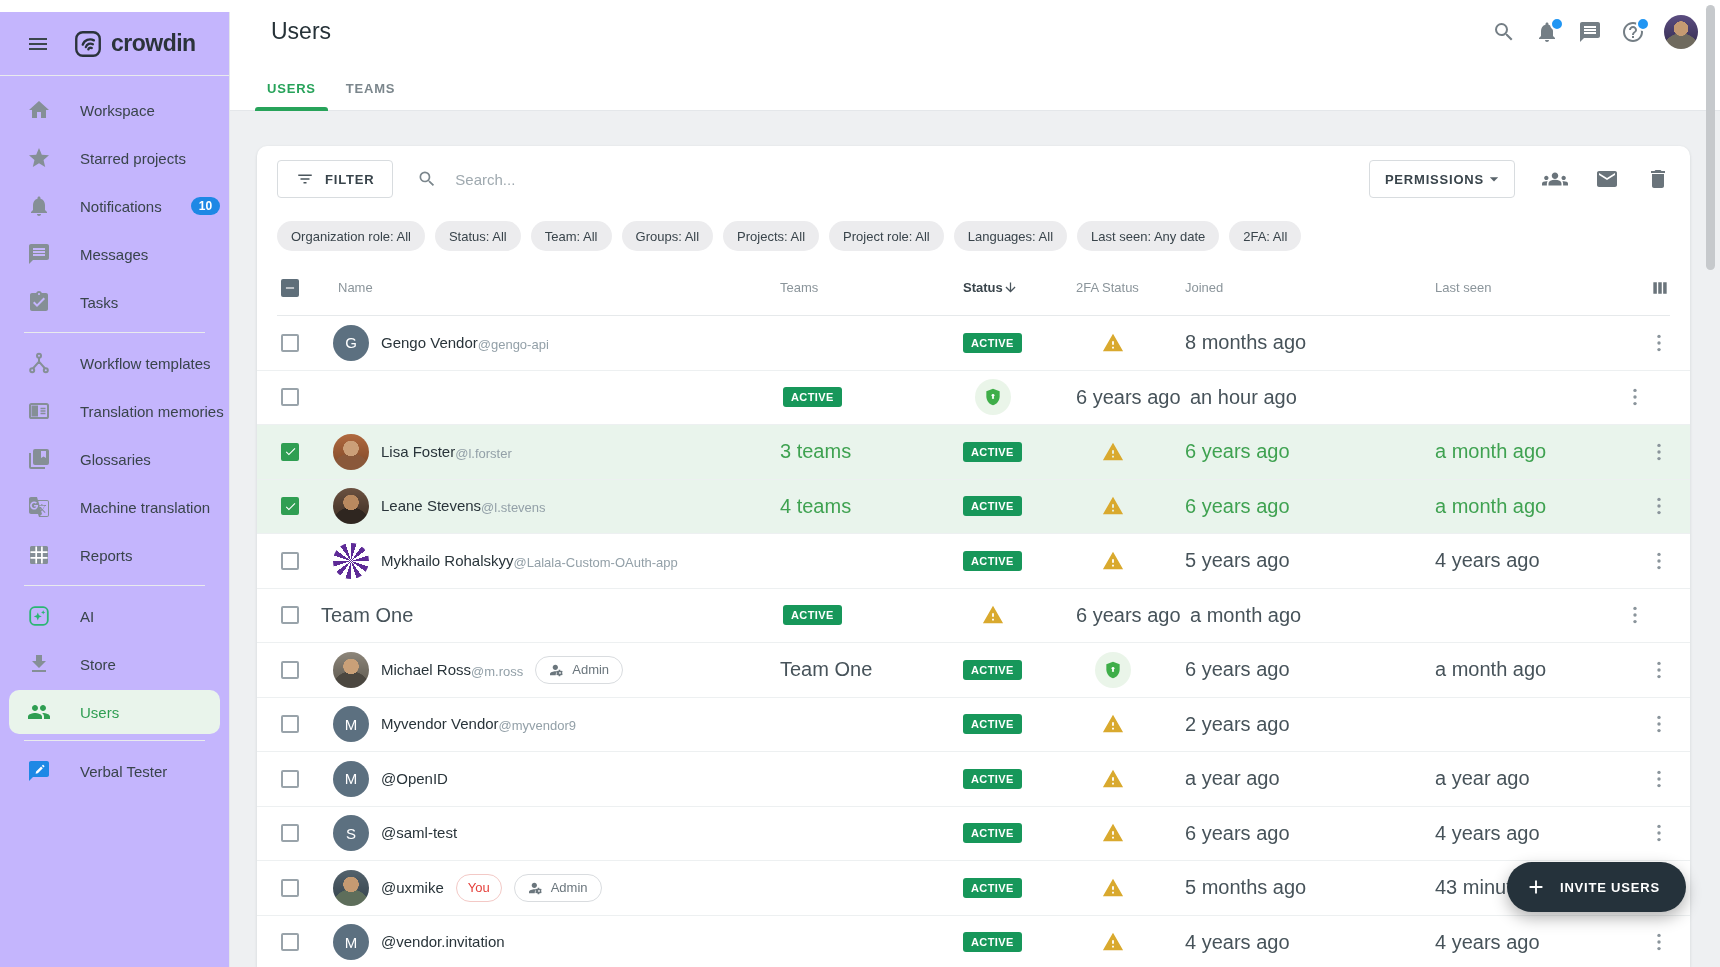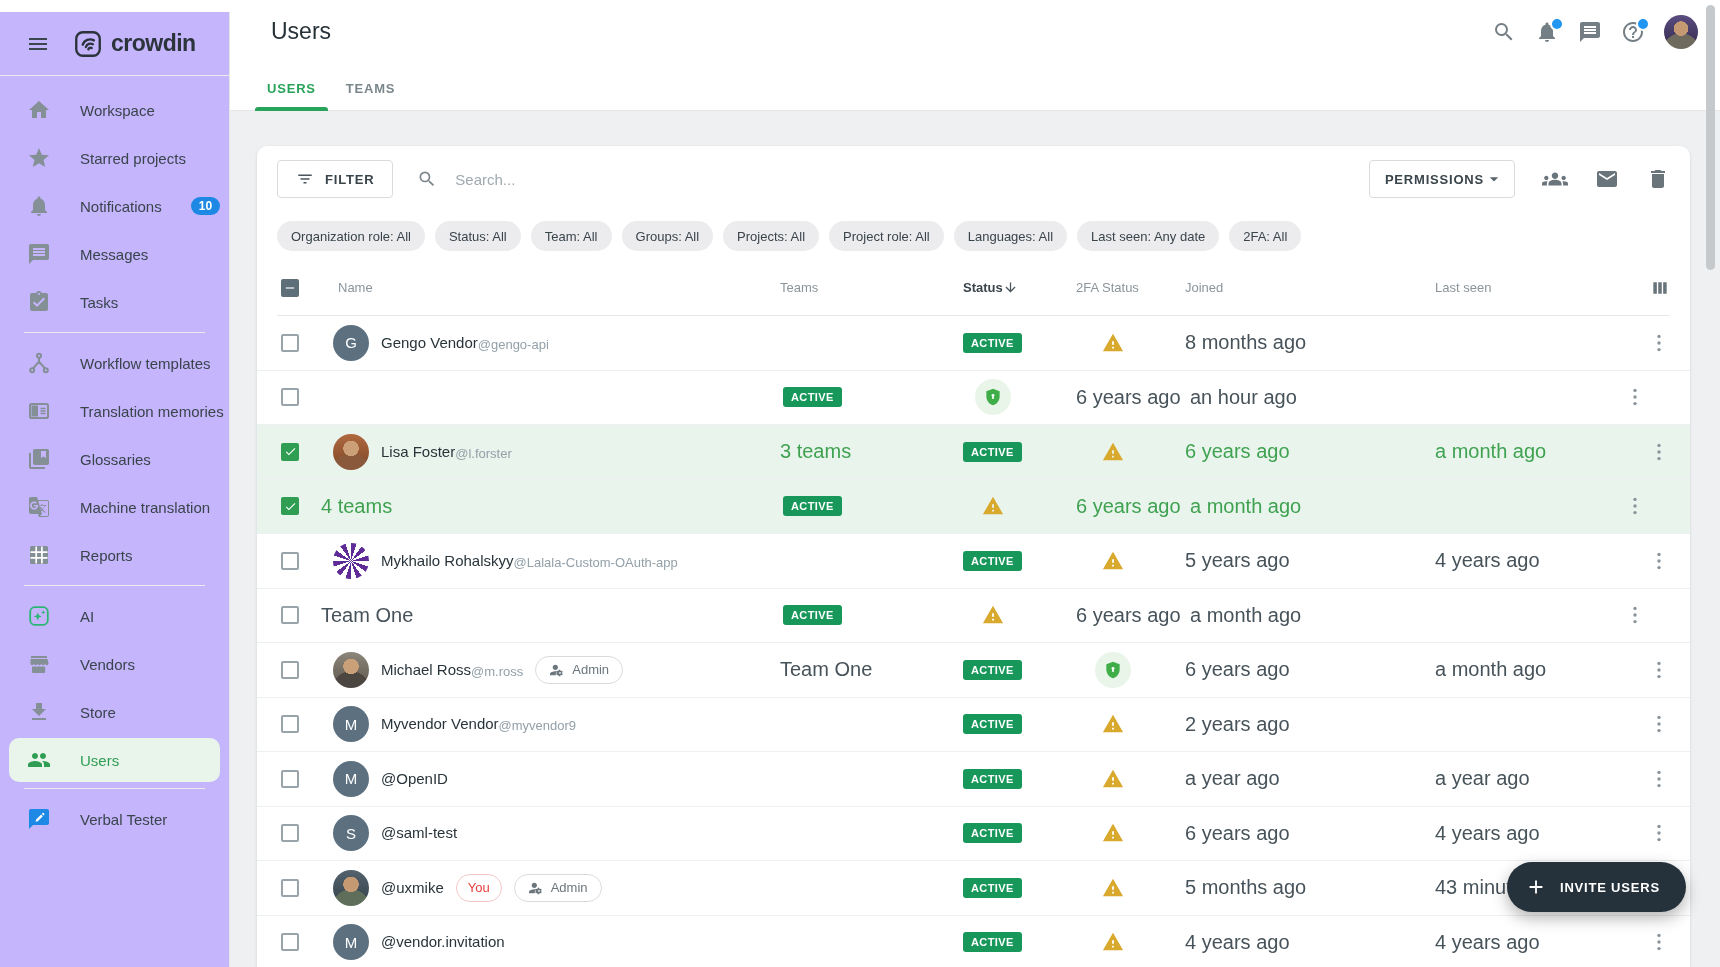--- a/index.html
+++ b/index.html
@@ -219,29 +219,20 @@
               <g fill="none" stroke="currentColor" stroke-width="1.8">
                 <rect x="3.2" y="3.2" width="17.6" height="17.6" rx="4.6"></rect>
               </g>
               <path d="m10.8 8.4 1.15 2.85 2.85 1.15-2.85 1.15-1.15 2.85-1.15-2.85L6.8 12.4l2.85-1.15z"></path>
               <path d="m16.2 6.2.65 1.55 1.55.65-1.55.65-.65 1.55-.65-1.55-1.55-.65 1.55-.65z"></path>
             </svg>
           </span>
           <span class="nav-label">AI</span>
         </div>
         <div class="nav-item">
-          <span class="nav-ic ic-vendors">
-            <svg width="24" height="24" viewBox="0 0 24 24" fill="currentColor" xmlns="http://www.w3.org/2000/svg">
-              <path d="M4 4h16v2H4zM3.5 7h17l1 4.2c.1.5-.02 1-.35 1.4-.3.37-.76.6-1.28.6-.9 0-1.62-.6-1.84-1.4-.22.8-.95 1.4-1.84 1.4-.9 0-1.63-.6-1.85-1.4-.22.8-.95 1.4-1.84 1.4s-1.62-.6-1.84-1.4c-.22.8-.95 1.4-1.85 1.4-.89 0-1.62-.6-1.84-1.4-.22.8-.94 1.4-1.84 1.4-.52 0-.98-.23-1.28-.6-.33-.4-.45-.9-.35-1.4z"></path>
-              <path d="M5 14.5c.33.1.68.15 1.03.15.67 0 1.3-.18 1.85-.5.55.32 1.18.5 1.85.5s1.3-.18 1.84-.5c.55.32 1.18.5 1.85.5s1.3-.18 1.84-.5c.55.32 1.18.5 1.86.5.35 0 .7-.05 1.03-.15V20a1 1 0 0 1-1 1H6a1 1 0 0 1-1-1z"></path>
-            </svg>
-          </span>
-          <span class="nav-label">Vendors</span>
-        </div>
-        <div class="nav-item">
           <span class="nav-ic ic-store">
             <svg width="24" height="24" viewBox="0 0 24 24" fill="currentColor" xmlns="http://www.w3.org/2000/svg">
               <path d="M19 9h-4V3H9v6H5l7 7 7-7zM5 18v2h14v-2H5z"></path>
             </svg>
           </span>
           <span class="nav-label">Store</span>
         </div>
         <div class="nav-item active">
           <span class="nav-ic ic-users">
             <svg width="24" height="24" viewBox="0 0 24 24" fill="currentColor" xmlns="http://www.w3.org/2000/svg">
@@ -490,20 +481,27 @@
             </div>
           </div>
           <div class="grid row selected">
             <div>
               <span class="cb checked">
                 <svg width="13" height="13" viewBox="0 0 24 24" fill="currentColor" xmlns="http://www.w3.org/2000/svg">
                   <path d="M9 16.2 4.8 12l-1.4 1.4L9 19 21 7l-1.4-1.4z"></path>
                 </svg>
               </span>
             </div>
+            <div class="name-cell">
+              <span class="avatar photo" style="width:36px;height:36px;background:radial-gradient(circle at 50% 40%, #b9895f 0 27%, rgba(0,0,0,0) 28%),radial-gradient(circle at 50% 108%, #2f2620 0 45%, rgba(0,0,0,0) 46%),linear-gradient(#6b5140, #3a2c22);"></span>
+              <span class="nm-wrap">
+                <span class="nm">Leane Stevens</span>
+                <span class="hd">@l.stevens</span>
+              </span>
+            </div>
             <div class="cell-t teams-cell g">4 teams</div>
             <div class="status-cell"><span class="badge-active">ACTIVE</span></div>
             <div class="twofa-cell">
               <span class="warn">
                 <svg width="22" height="22" viewBox="0 0 24 24" fill="currentColor" xmlns="http://www.w3.org/2000/svg">
                   <path d="M1 21h22L12 2 1 21zm12-3h-2v-2h2v2zm0-4h-2v-4h2v4z"></path>
                 </svg>
               </span>
             </div>
             <div class="cell-t g">6 years ago</div>

